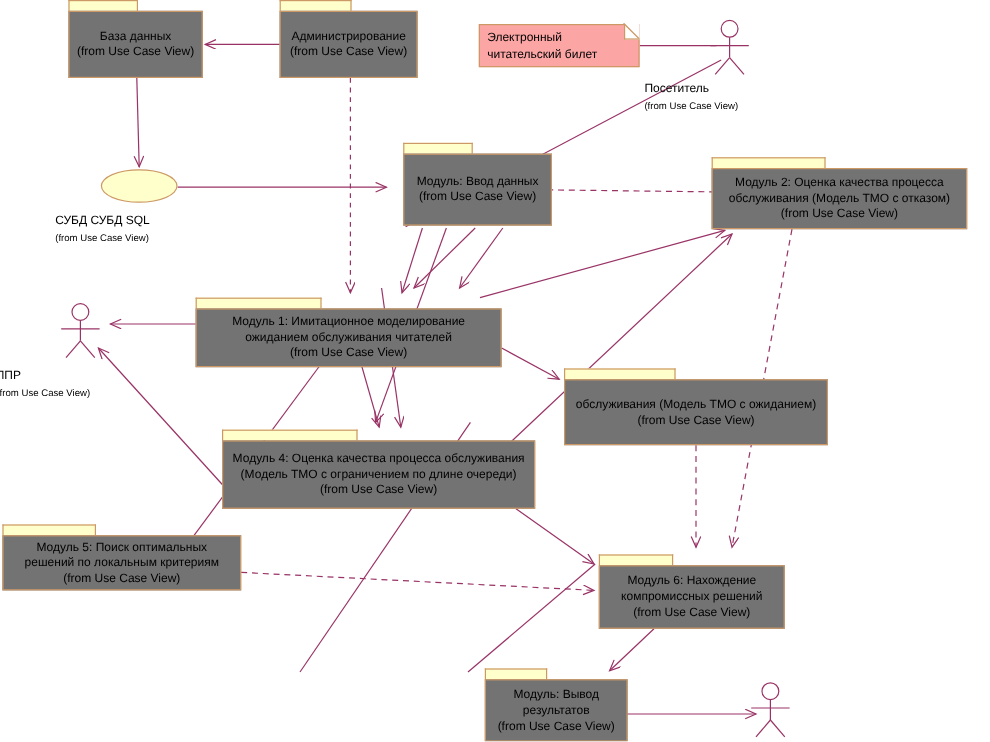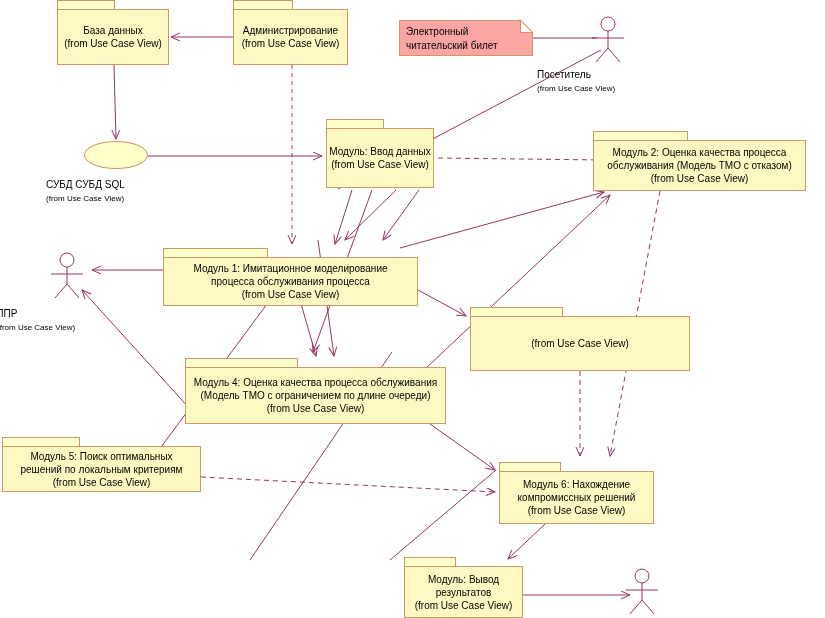--- a/index.html
+++ b/index.html
@@ -48,21 +48,21 @@
     border: 1px solid #cc9966;
     border-bottom: none;
     box-sizing: border-box;
   }
   .pkg-body {
     position: absolute;
     left: 0;
     right: 0;
     bottom: 0;
     top: 9px;
-    background: #fef9c3;
+    background: #737373;
     border: 1px solid #cc9966;
     box-sizing: border-box;
     display: flex;
     flex-direction: column;
     align-items: center;
     justify-content: center;
     text-align: center;
     color: #000000;
     font-size: 10px;
     line-height: 13px;
@@ -211,49 +211,50 @@
     </div>
 
     <div class="pkg" style="left:233px; top:0px; width:115px; height:65px;">
       <div class="pkg-tab" style="width:60px;"></div>
       <div class="pkg-body">
         <div class="ln">Администрирование</div>
         <div class="ln">(from Use Case View)</div>
       </div>
     </div>
 
-    <div class="pkg" style="left:326px; top:119px; width:108px; height:69px;">
+    <div class="pkg" style="left:336px; top:119px; width:124px; height:69px;">
       <div class="pkg-tab" style="width:58px;"></div>
       <div class="pkg-body">
         <div class="ln">Модуль: Ввод данных</div>
         <div class="ln">(from Use Case View)</div>
       </div>
     </div>
 
     <div class="pkg" style="left:593px; top:131px; width:213px; height:60px;">
       <div class="pkg-tab" style="width:95px;"></div>
       <div class="pkg-body">
         <div class="ln">Модуль 2: Оценка качества процесса</div>
         <div class="ln">обслуживания (Модель ТМО с отказом)</div>
         <div class="ln">(from Use Case View)</div>
       </div>
     </div>
 
     <div class="pkg" style="left:163px; top:248px; width:255px; height:58px;">
       <div class="pkg-tab" style="width:105px;"></div>
       <div class="pkg-body">
         <div class="ln">Модуль 1: Имитационное моделирование</div>
-        <div class="ln">процесса обслуживания процесса</div>
+        <div class="ln">ожиданием обслуживания читателей</div>
         <div class="ln">(from Use Case View)</div>
       </div>
     </div>
 
     <div class="pkg" style="left:470px; top:307px; width:220px; height:64px;">
       <div class="pkg-tab" style="width:93px;"></div>
       <div class="pkg-body">
+        <div class="ln">обслуживания (Модель ТМО с ожиданием)</div>
         <div class="ln">(from Use Case View)</div>
       </div>
     </div>
 
     <div class="pkg" style="left:185px; top:358px; width:261px; height:66px;">
       <div class="pkg-tab" style="width:113px;"></div>
       <div class="pkg-body">
         <div class="ln">Модуль 4: Оценка качества процесса обслуживания</div>
         <div class="ln">(Модель ТМО с ограничением по длине очереди)</div>
         <div class="ln">(from Use Case View)</div>

